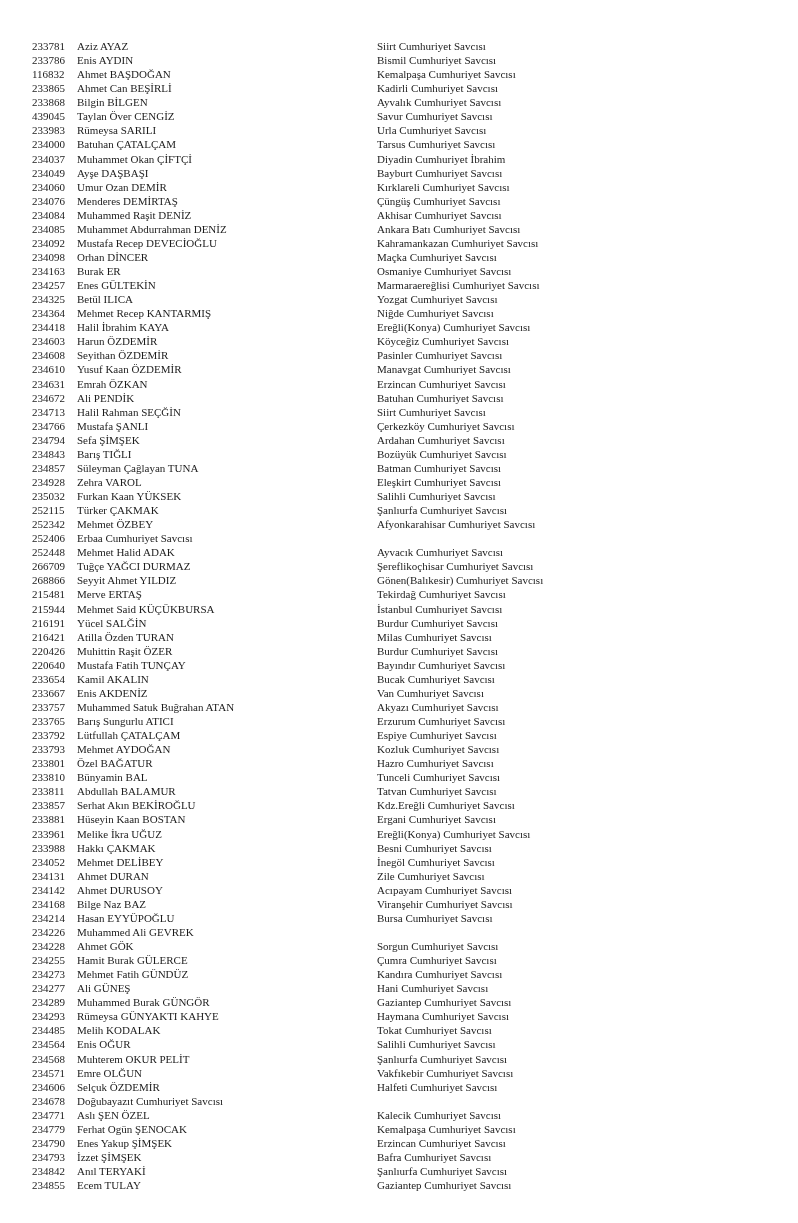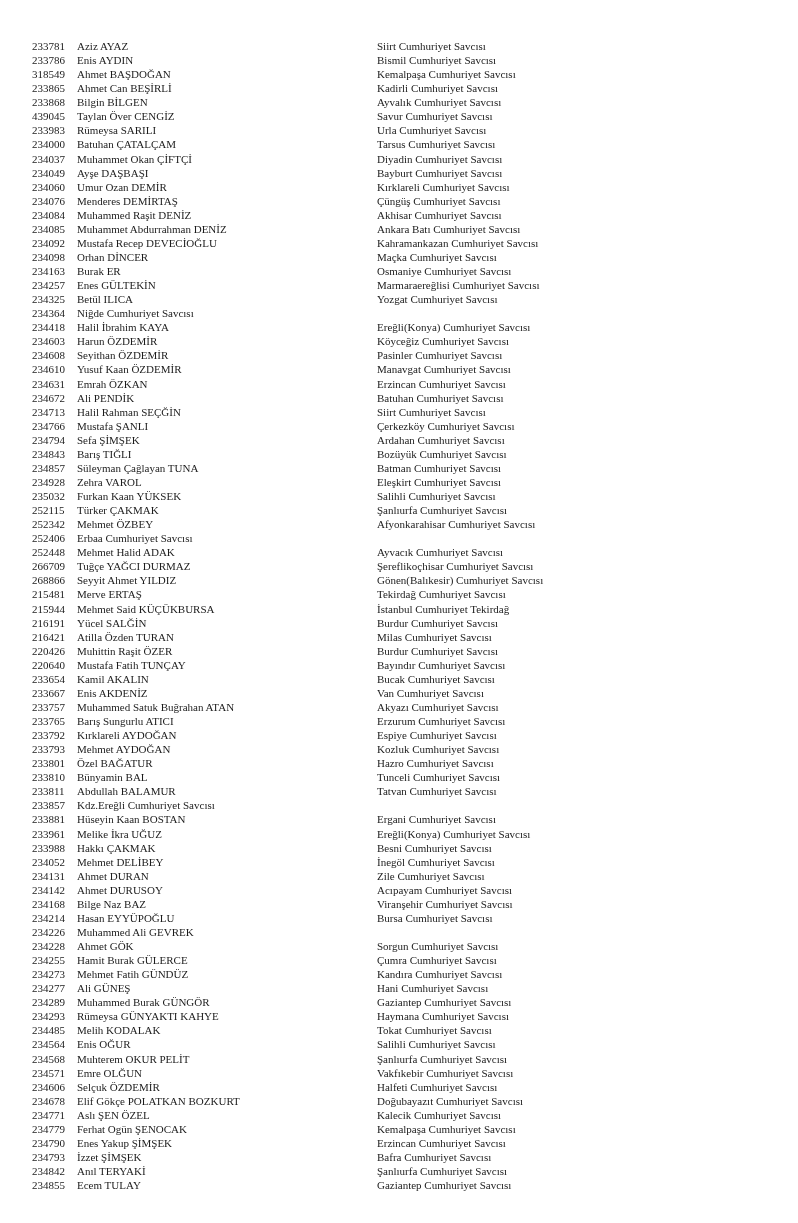--- a/index.html
+++ b/index.html
@@ -55,21 +55,21 @@
     <span class="col-title">Siirt Cumhuriyet Savcısı</span>
   </div>
 
   <div class="row">
     <span class="col-id">233786</span>
     <span class="col-name">Enis AYDIN</span>
     <span class="col-title">Bismil Cumhuriyet Savcısı</span>
   </div>
 
   <div class="row">
-    <span class="col-id">318549</span>
+    <span class="col-id">116832</span>
     <span class="col-name">Ahmet BAŞDOĞAN</span>
     <span class="col-title">Kemalpaşa Cumhuriyet Savcısı</span>
   </div>
 
   <div class="row">
     <span class="col-id">233865</span>
     <span class="col-name">Ahmet Can BEŞİRLİ</span>
     <span class="col-title">Kadirli Cumhuriyet Savcısı</span>
   </div>
 
@@ -93,21 +93,21 @@
 
   <div class="row">
     <span class="col-id">234000</span>
     <span class="col-name">Batuhan ÇATALÇAM</span>
     <span class="col-title">Tarsus Cumhuriyet Savcısı</span>
   </div>
 
   <div class="row">
     <span class="col-id">234037</span>
     <span class="col-name">Muhammet Okan ÇİFTÇİ</span>
-    <span class="col-title">Diyadin Cumhuriyet Savcısı</span>
+    <span class="col-title">Diyadin Cumhuriyet İbrahim</span>
   </div>
 
   <div class="row">
     <span class="col-id">234049</span>
     <span class="col-name">Ayşe DAŞBAŞI</span>
     <span class="col-title">Bayburt Cumhuriyet Savcısı</span>
   </div>
 
   <div class="row">
     <span class="col-id">234060</span>
@@ -158,20 +158,21 @@
   </div>
 
   <div class="row">
     <span class="col-id">234325</span>
     <span class="col-name">Betül ILICA</span>
     <span class="col-title">Yozgat Cumhuriyet Savcısı</span>
   </div>
 
   <div class="row">
     <span class="col-id">234364</span>
+    <span class="col-name">Mehmet Recep KANTARMIŞ</span>
     <span class="col-title">Niğde Cumhuriyet Savcısı</span>
   </div>
 
   <div class="row">
     <span class="col-id">234418</span>
     <span class="col-name">Halil İbrahim KAYA</span>
     <span class="col-title">Ereğli(Konya) Cumhuriyet Savcısı</span>
   </div>
 
   <div class="row">
@@ -283,21 +284,21 @@
 
   <div class="row">
     <span class="col-id">215481</span>
     <span class="col-name">Merve ERTAŞ</span>
     <span class="col-title">Tekirdağ Cumhuriyet Savcısı</span>
   </div>
 
   <div class="row">
     <span class="col-id">215944</span>
     <span class="col-name">Mehmet Said KÜÇÜKBURSA</span>
-    <span class="col-title">İstanbul Cumhuriyet Tekirdağ</span>
+    <span class="col-title">İstanbul Cumhuriyet Savcısı</span>
   </div>
 
   <div class="row">
     <span class="col-id">216191</span>
     <span class="col-name">Yücel SALĞİN</span>
     <span class="col-title">Burdur Cumhuriyet Savcısı</span>
   </div>
 
   <div class="row">
     <span class="col-id">216421</span>
@@ -336,21 +337,21 @@
   </div>
 
   <div class="row">
     <span class="col-id">233765</span>
     <span class="col-name">Barış Sungurlu ATICI</span>
     <span class="col-title">Erzurum Cumhuriyet Savcısı</span>
   </div>
 
   <div class="row">
     <span class="col-id">233792</span>
-    <span class="col-name">Kırklareli AYDOĞAN</span>
+    <span class="col-name">Lütfullah ÇATALÇAM</span>
     <span class="col-title">Espiye Cumhuriyet Savcısı</span>
   </div>
 
   <div class="row">
     <span class="col-id">233793</span>
     <span class="col-name">Mehmet AYDOĞAN</span>
     <span class="col-title">Kozluk Cumhuriyet Savcısı</span>
   </div>
 
   <div class="row">
@@ -366,20 +367,21 @@
   </div>
 
   <div class="row">
     <span class="col-id">233811</span>
     <span class="col-name">Abdullah BALAMUR</span>
     <span class="col-title">Tatvan Cumhuriyet Savcısı</span>
   </div>
 
   <div class="row">
     <span class="col-id">233857</span>
+    <span class="col-name">Serhat Akın BEKİROĞLU</span>
     <span class="col-title">Kdz.Ereğli Cumhuriyet Savcısı</span>
   </div>
 
   <div class="row">
     <span class="col-id">233881</span>
     <span class="col-name">Hüseyin Kaan BOSTAN</span>
     <span class="col-title">Ergani Cumhuriyet Savcısı</span>
   </div>
 
   <div class="row">
@@ -490,21 +492,20 @@
   </div>
 
   <div class="row">
     <span class="col-id">234606</span>
     <span class="col-name">Selçuk ÖZDEMİR</span>
     <span class="col-title">Halfeti Cumhuriyet Savcısı</span>
   </div>
 
   <div class="row">
     <span class="col-id">234678</span>
-    <span class="col-name">Elif Gökçe POLATKAN BOZKURT</span>
     <span class="col-title">Doğubayazıt Cumhuriyet Savcısı</span>
   </div>
 
   <div class="row">
     <span class="col-id">234771</span>
     <span class="col-name">Aslı ŞEN ÖZEL</span>
     <span class="col-title">Kalecik Cumhuriyet Savcısı</span>
   </div>
 
   <div class="row">

